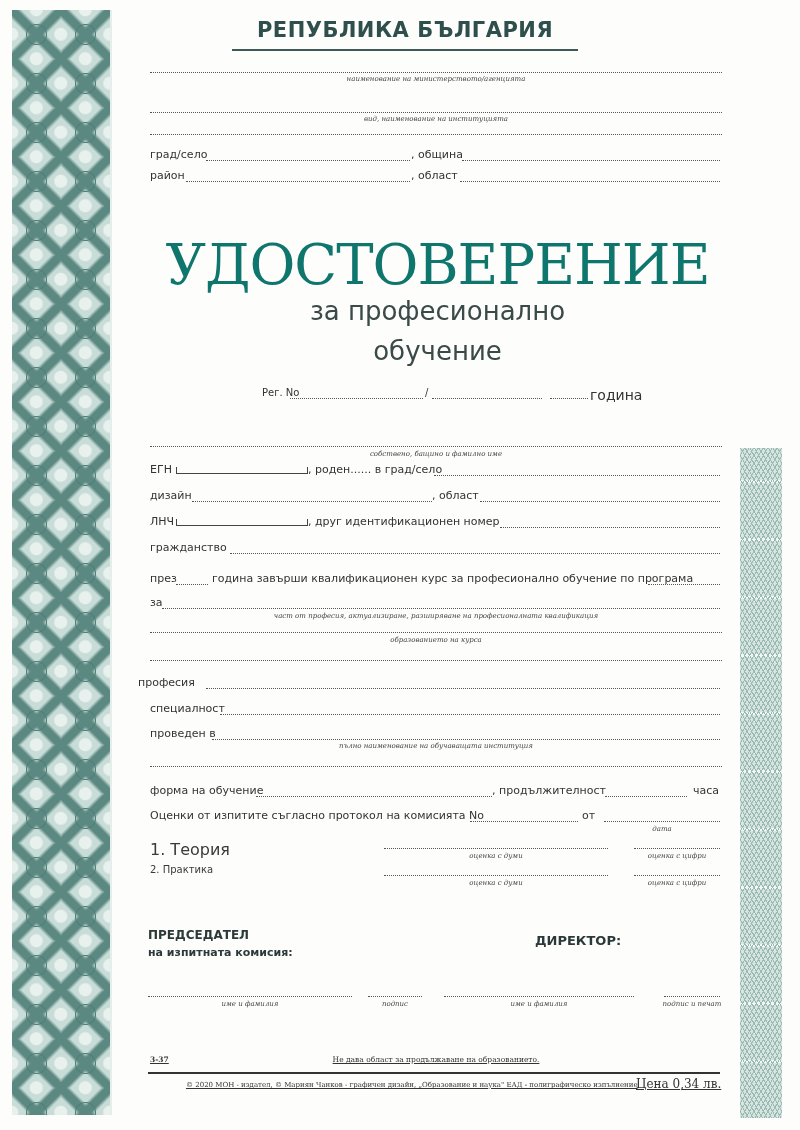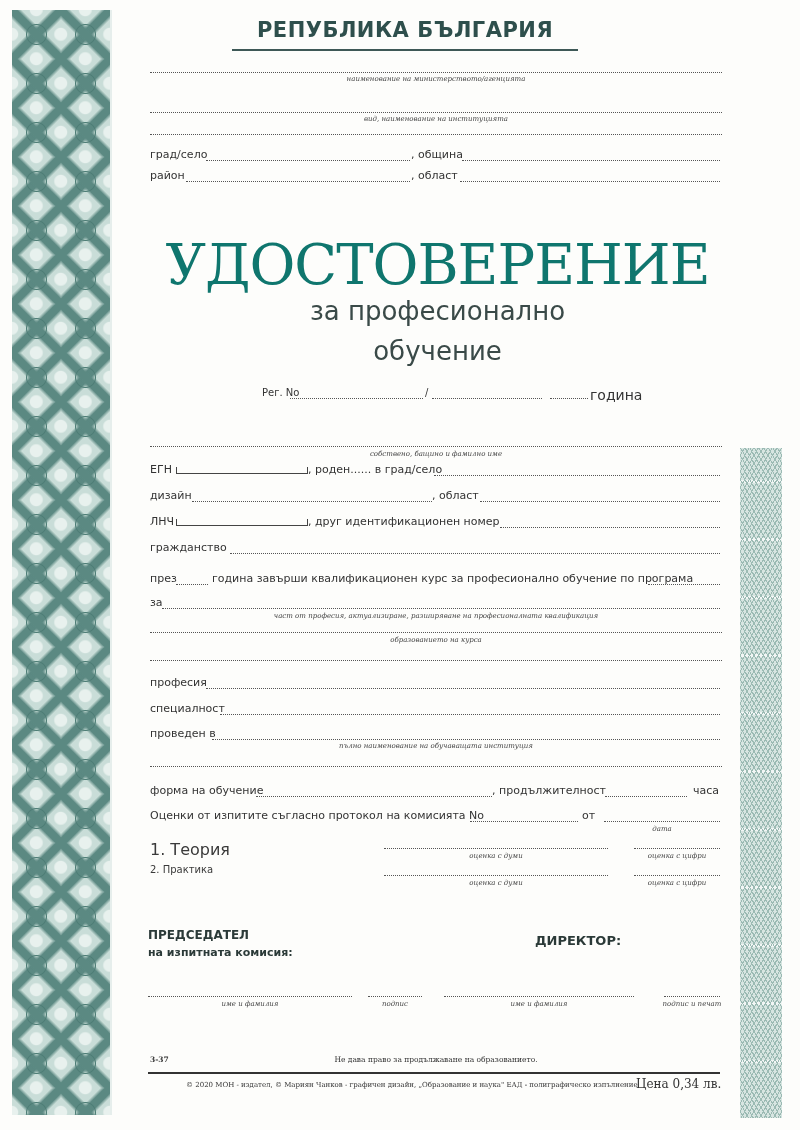--- a/index.html
+++ b/index.html
@@ -33,21 +33,21 @@
   .dots { position: absolute; border-bottom: 1.5px dotted #555; height: 0; }
   .cap { position: absolute; font-family: "DejaVu Serif", serif; font-style: italic; font-size: 7px; color: #444; text-align: center; white-space: nowrap; }
   .lbl { font-size: 11px; color: #333; }
   .header-title { left: 230px; top: 18px; width: 350px; text-align: center; font-weight: bold; font-size: 21px; color: #2e4f4c; letter-spacing: 0.5px; }
   .header-rule { position: absolute; left: 232px; top: 49px; width: 346px; height: 2px; background: #3e5856; }
   .main-title { left: 150px; top: 222px; width: 575px; text-align: center; font-family: "DejaVu Serif", serif; font-weight: normal; font-size: 56px; color: #0f766e; letter-spacing: -1px; margin-top: 10px; }
   .sub-title { left: 150px; top: 292px; width: 575px; text-align: center; font-size: 26px; color: #3a4a48; line-height: 38px; }
   .bracket { position: absolute; border-left: 1.5px solid #444; border-right: 1.5px solid #444; border-bottom: 1.5px solid #444; height: 6px; }
   .sig-head { font-weight: bold; font-size: 12px; color: #2b3a38; }
   .footer-rule { position: absolute; left: 148px; top: 1072px; width: 572px; height: 1.5px; background: #333; }
-  .small { font-family: "DejaVu Serif", serif; font-size: 7.5px; color: #333; }
+  .small { font-family: "DejaVu Serif", serif; font-size: 7.5px; color: #333; text-decoration: underline; }
 </style>
 </head>
 <body>
 
 <div class="left-strip"></div>
 <div class="right-strip"></div>
 
 <div class="t header-title">РЕПУБЛИКА БЪЛГАРИЯ</div>
 <div class="header-rule"></div>
 
@@ -106,21 +106,21 @@
 <div class="dots" style="left:648px;top:584px;width:72px"></div>
 
 <div class="t lbl" style="left:150px;top:596px">за</div>
 <div class="dots" style="left:162px;top:608px;width:558px"></div>
 <div class="cap" style="left:150px;top:612px;width:572px">част от професия, актуализиране, разширяване на професионалната квалификация</div>
 
 <div class="dots" style="left:150px;top:632px;width:572px"></div>
 <div class="cap" style="left:150px;top:636px;width:572px">образованието на курса</div>
 <div class="dots" style="left:150px;top:660px;width:572px"></div>
 
-<div class="t lbl" style="left:150px;top:676px">професия</div>
+<div class="t lbl" style="left:138px;top:676px">професия</div>
 <div class="dots" style="left:206px;top:688px;width:514px"></div>
 
 <div class="t lbl" style="left:150px;top:702px">специалност</div>
 <div class="dots" style="left:220px;top:714px;width:500px"></div>
 
 <div class="t lbl" style="left:150px;top:727px">проведен в</div>
 <div class="dots" style="left:212px;top:739px;width:508px"></div>
 <div class="cap" style="left:150px;top:742px;width:572px">пълно наименование на обучаващата институция</div>
 <div class="dots" style="left:150px;top:766px;width:572px"></div>
 
@@ -155,16 +155,16 @@
 <div class="dots" style="left:148px;top:996px;width:204px"></div>
 <div class="cap" style="left:148px;top:1000px;width:204px">име и фамилия</div>
 <div class="dots" style="left:368px;top:996px;width:54px"></div>
 <div class="cap" style="left:368px;top:1000px;width:54px">подпис</div>
 <div class="dots" style="left:444px;top:996px;width:190px"></div>
 <div class="cap" style="left:444px;top:1000px;width:190px">име и фамилия</div>
 <div class="dots" style="left:664px;top:996px;width:56px"></div>
 <div class="cap" style="left:660px;top:1000px;width:64px">подпис и печат</div>
 
 <div class="t small" style="left:150px;top:1055px;font-weight:bold">3-37</div>
-<div class="t small" style="left:150px;top:1055px;width:572px;text-align:center">Не дава право за продължаване на образованието.</div>
+<div class="t small" style="left:150px;top:1055px;width:572px;text-align:center">Не дава област за продължаване на образованието.</div>
 <div class="footer-rule"></div>
 <div class="t small" style="left:186px;top:1081px;font-size:7px">© 2020 МОН - издател, © Мариян Чанков - графичен дизайн, „Образование и наука" ЕАД - полиграфическо изпълнение</div>
 <div class="t small" style="left:636px;top:1077px;font-size:12px">Цена 0,34 лв.</div>
 
 </body></html>

